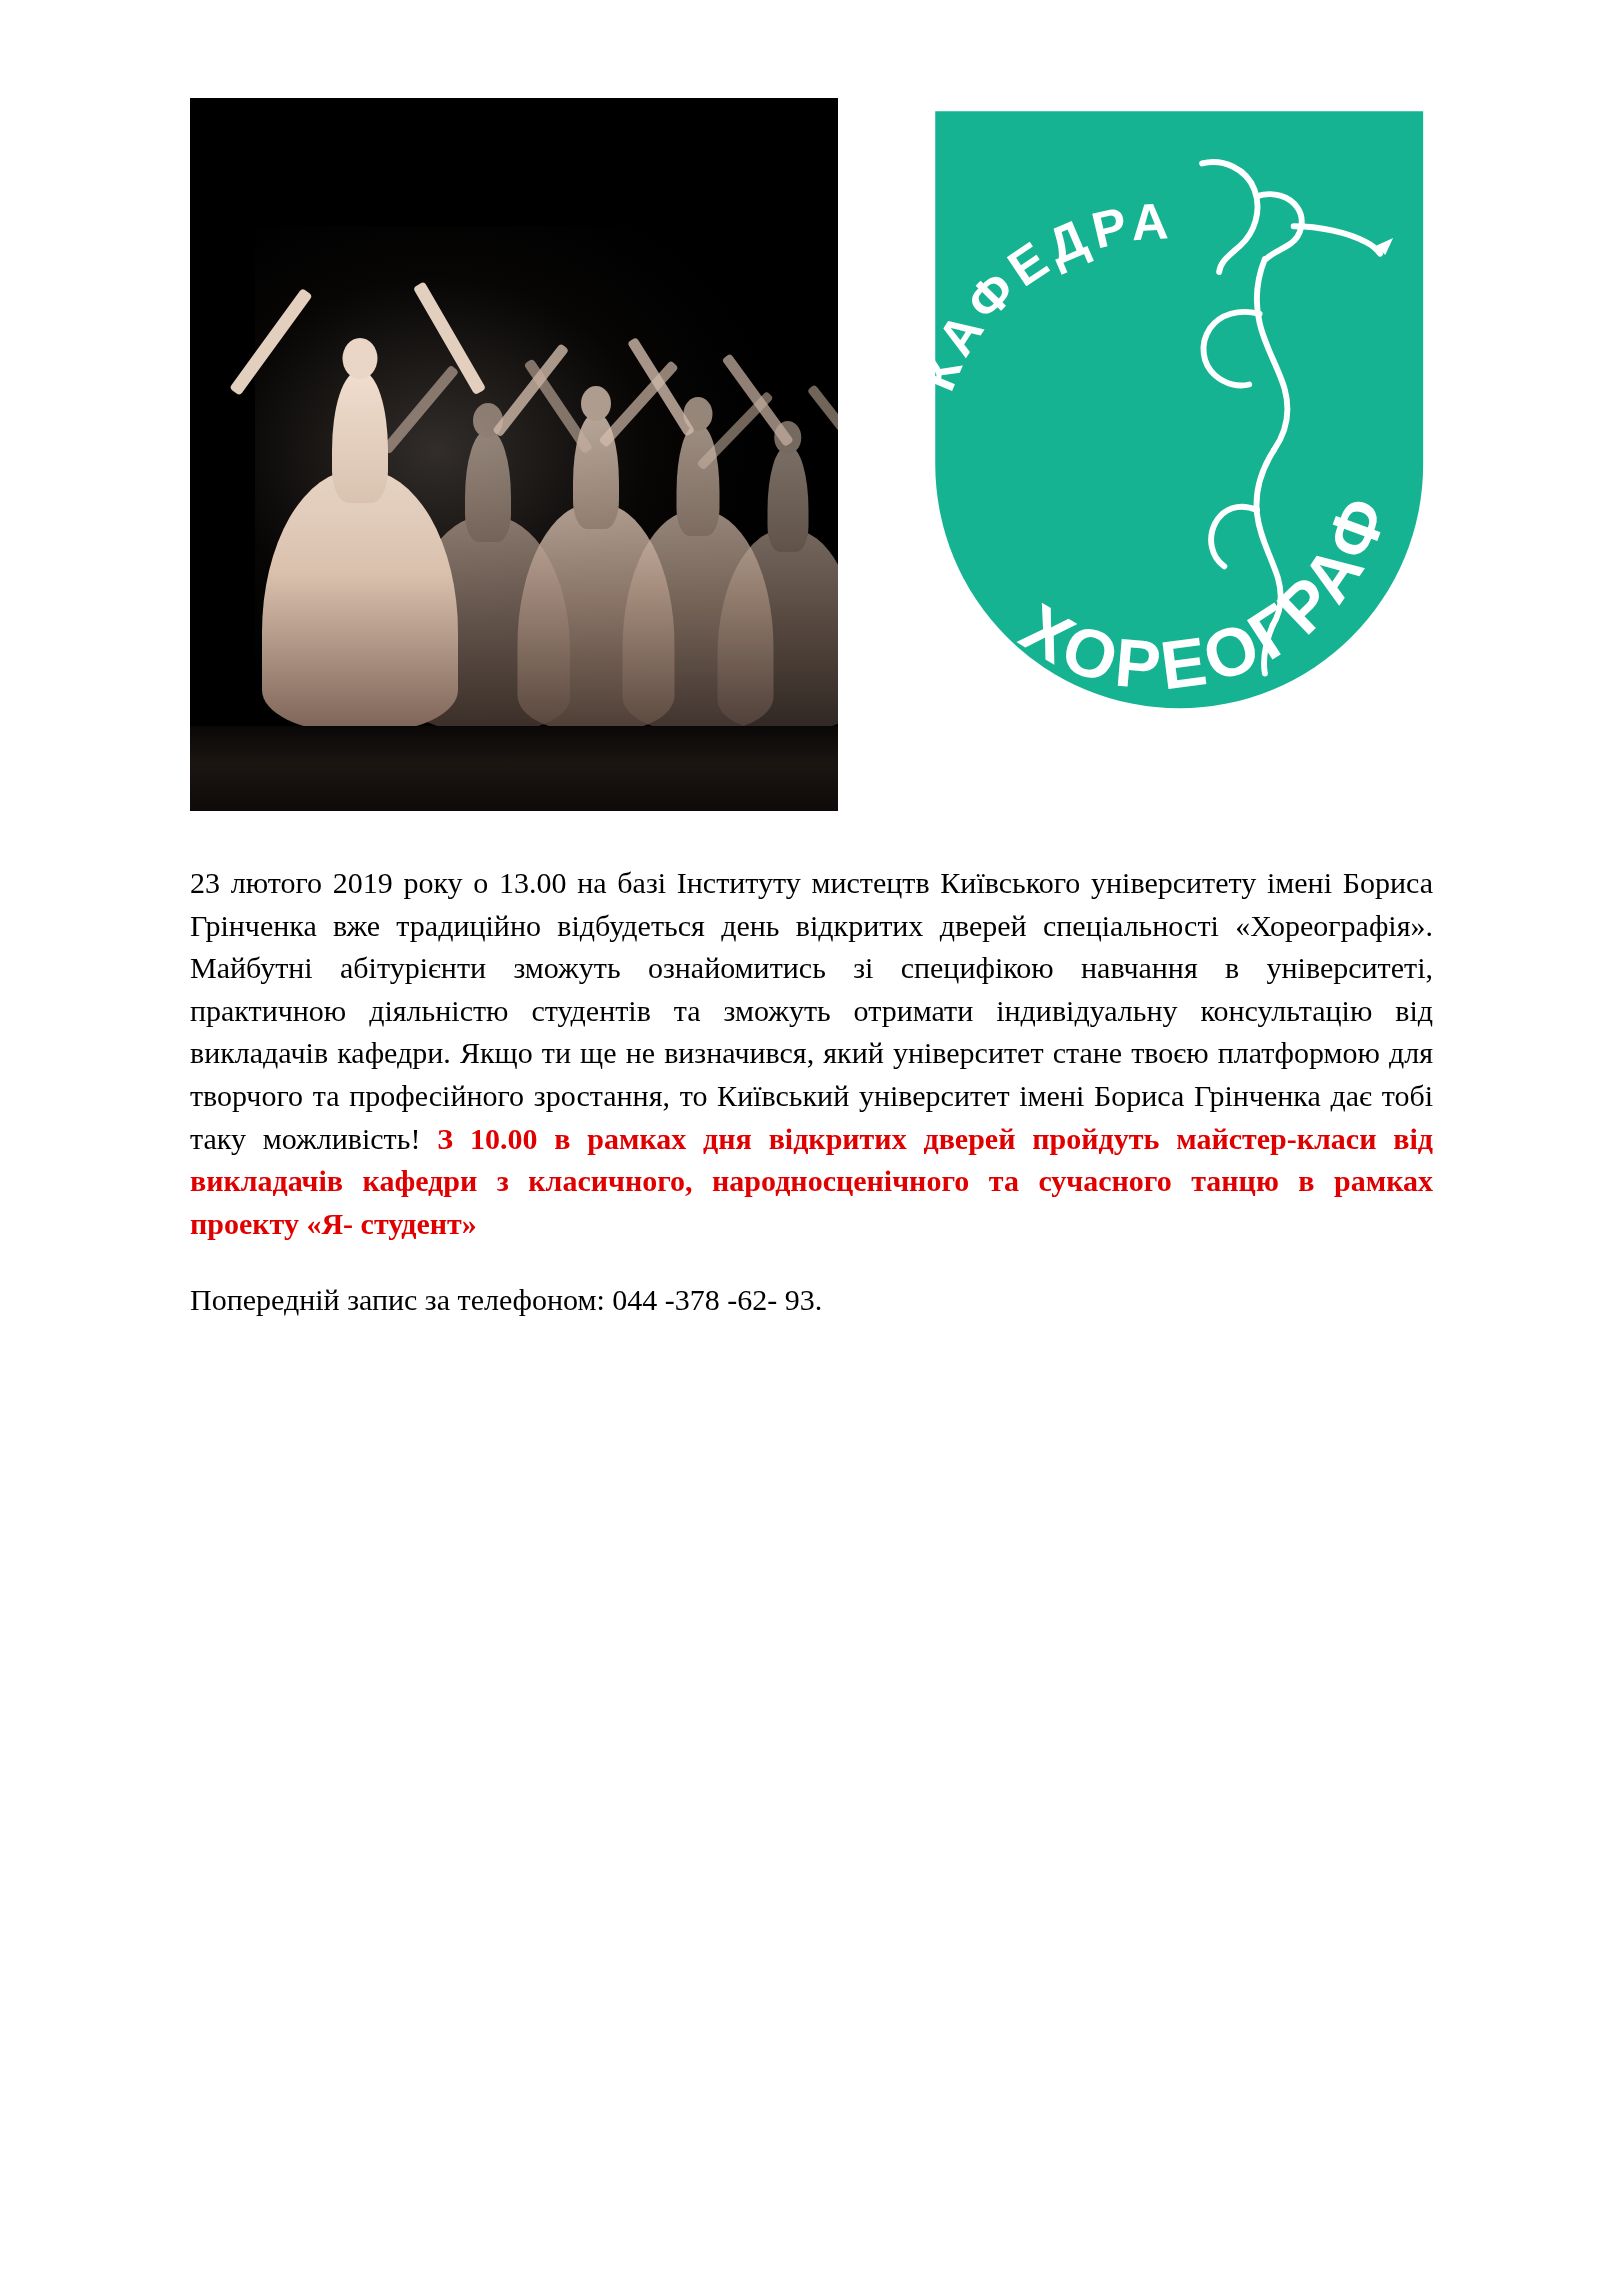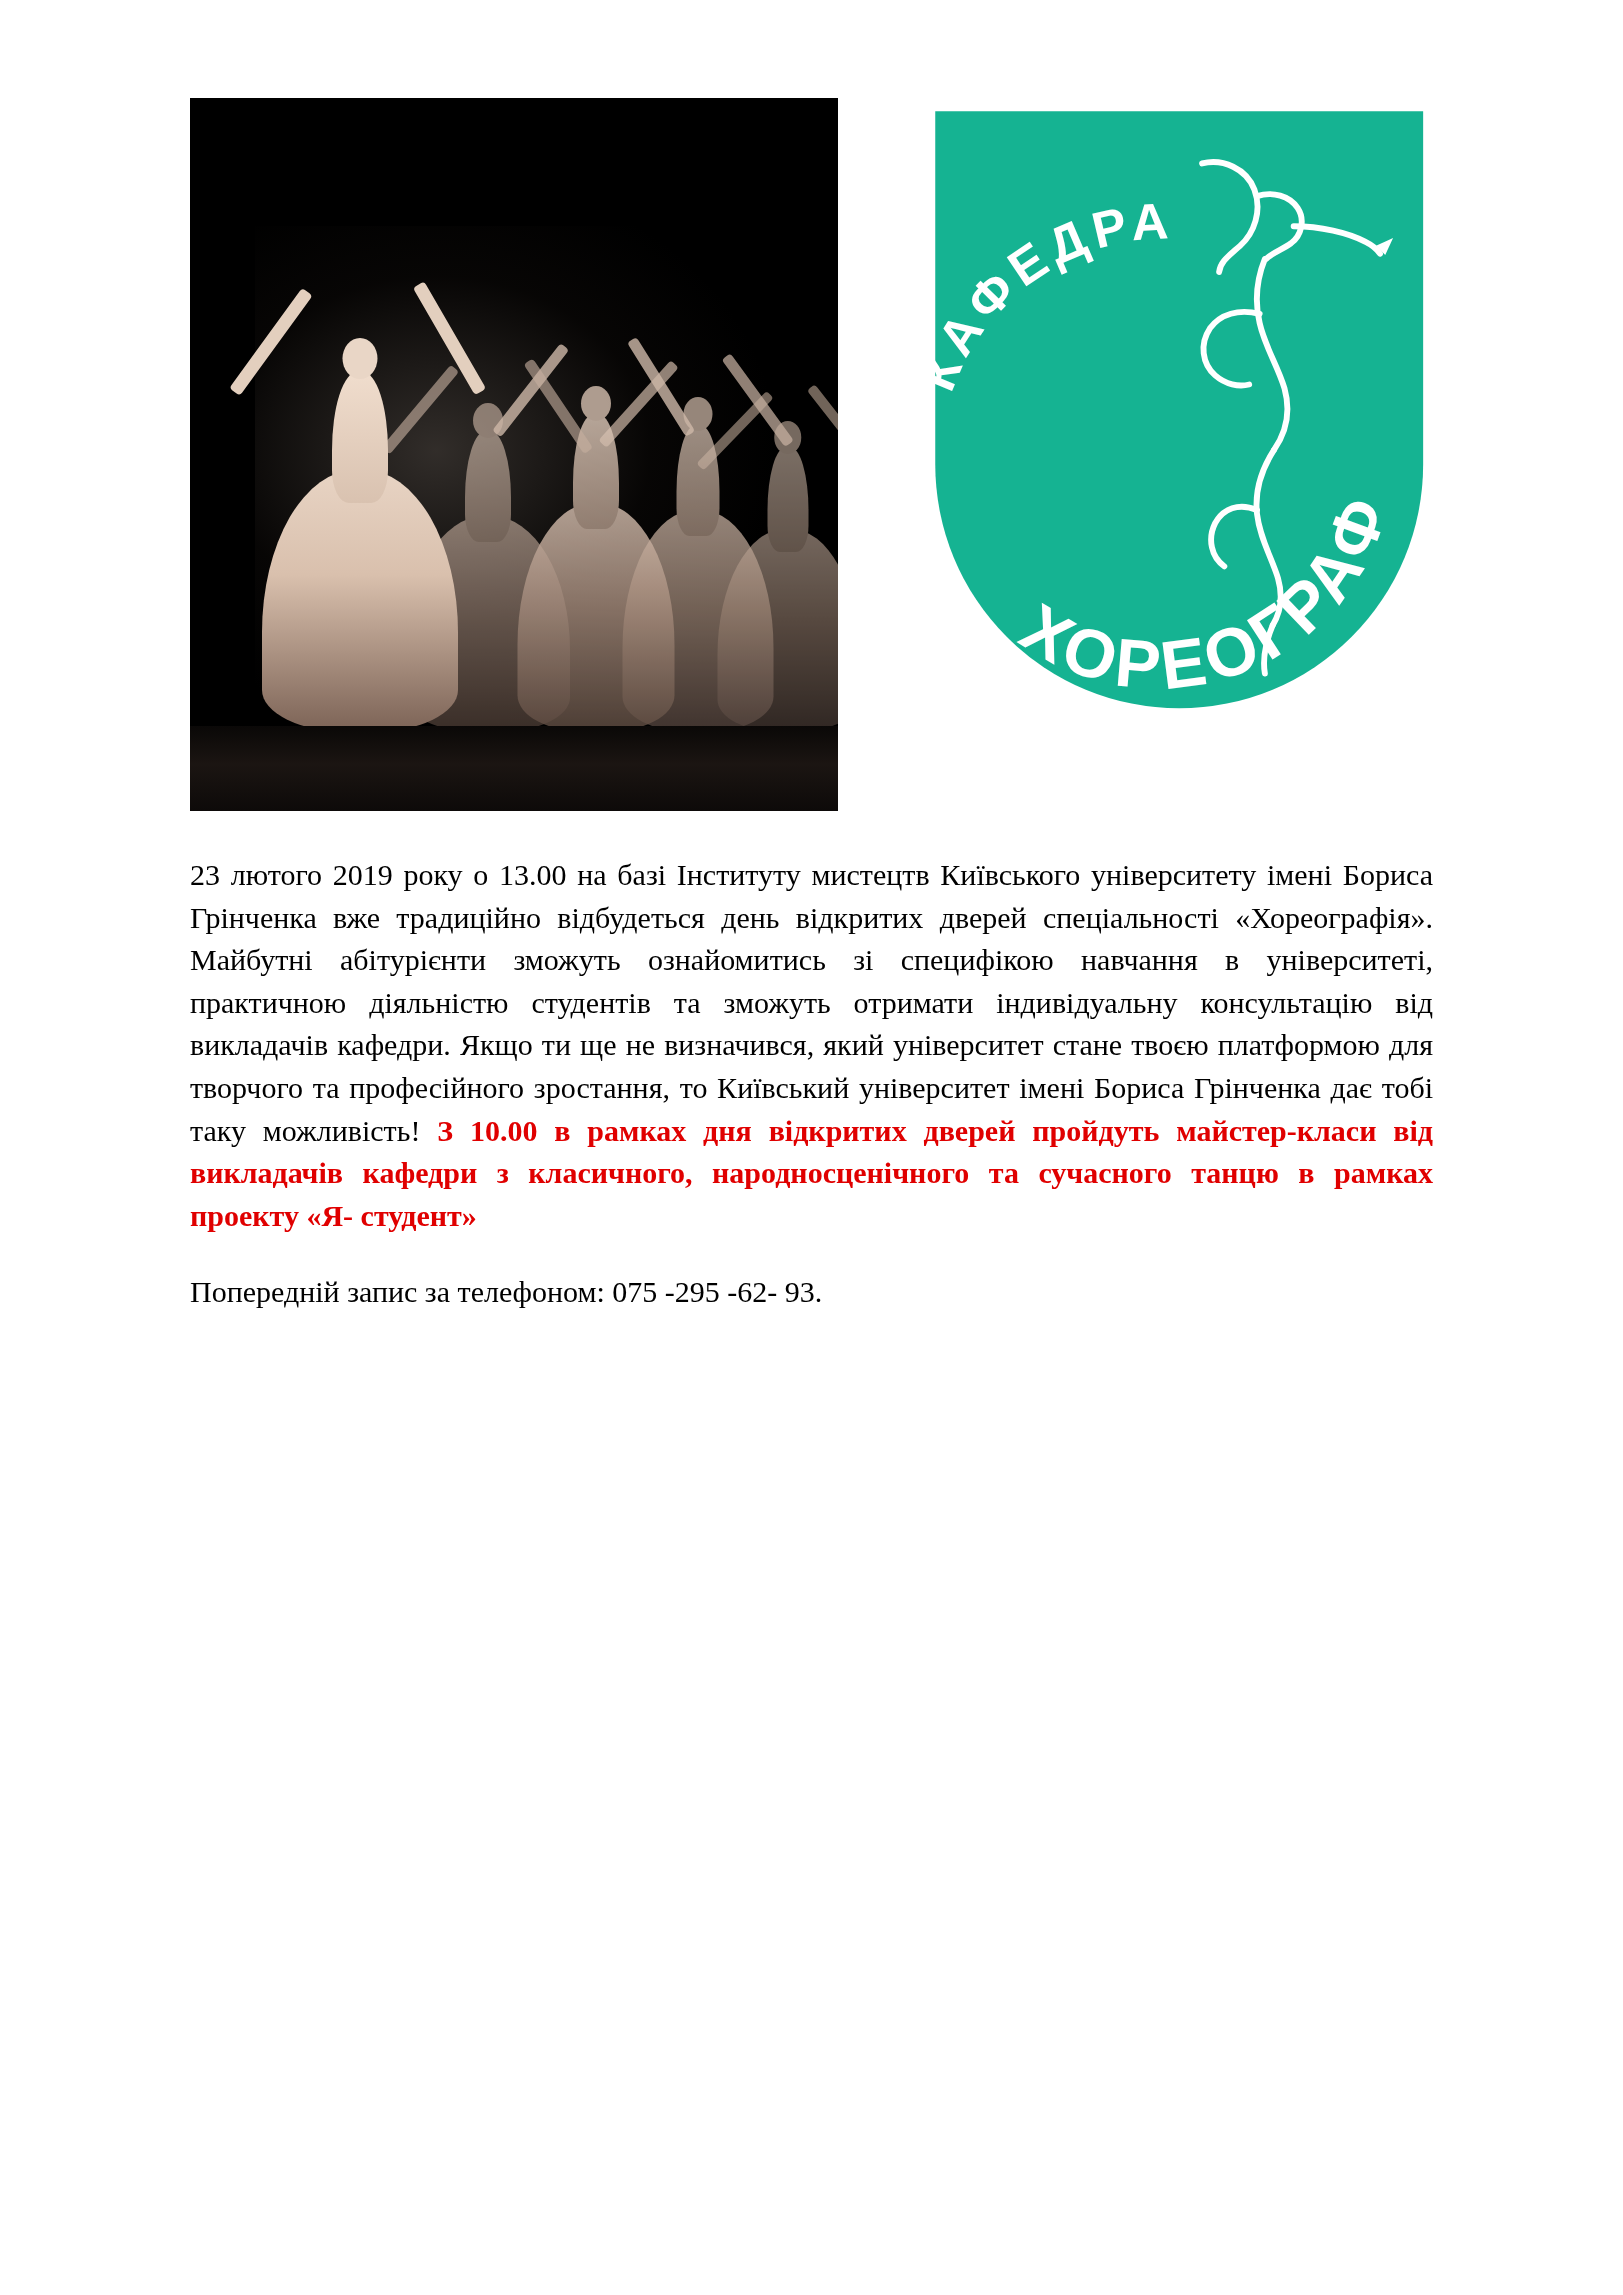--- a/index.html
+++ b/index.html
@@ -134,21 +134,21 @@
   .logo {
     position: relative;
     width: 569px;
     height: 713px;
     flex: 0 0 auto;
   }
   .logo svg { display: block; width: 100%; height: 100%; }
 
   
   .body-text {
-    margin-top: 30px;
+    margin-top: 38px;
     font-size: 30px;
     line-height: 1.42;
     text-align: justify;
     text-justify: inter-word;
     hyphens: none;
   }
   .body-text .highlight {
     color: #e00000;
     font-weight: bold;
   }
@@ -267,17 +267,17 @@
           </text>
         </svg>
       </div>
 
     </div>
 
     <p class="body-text">
       <span>23 лютого 2019 року о 13.00 на базі Інституту мистецтв Київського університету імені Бориса Грінченка вже традиційно відбудеться день відкритих дверей спеціальності «Хореографія». Майбутні абітурієнти зможуть ознайомитись зі специфікою навчання в університеті, практичною діяльністю студентів та зможуть отримати індивідуальну консультацію від викладачів кафедри. Якщо ти ще не визначився, який університет стане твоєю платформою для творчого та професійного зростання, то Київський університет імені Бориса Грінченка дає тобі таку можливість! </span><span class="highlight">З 10.00 в рамках дня відкритих дверей пройдуть майстер-класи від викладачів кафедри з класичного, народносценічного та сучасного танцю в рамках проекту «Я- студент»</span>
     </p>
 
-    <p class="contact">Попередній запис за телефоном: 075 -295 -62- 93.</p>
+    <p class="contact">Попередній запис за телефоном: 044 -378 -62- 93.</p>
 
   </div>
 </div>
 
 
 </body></html>

